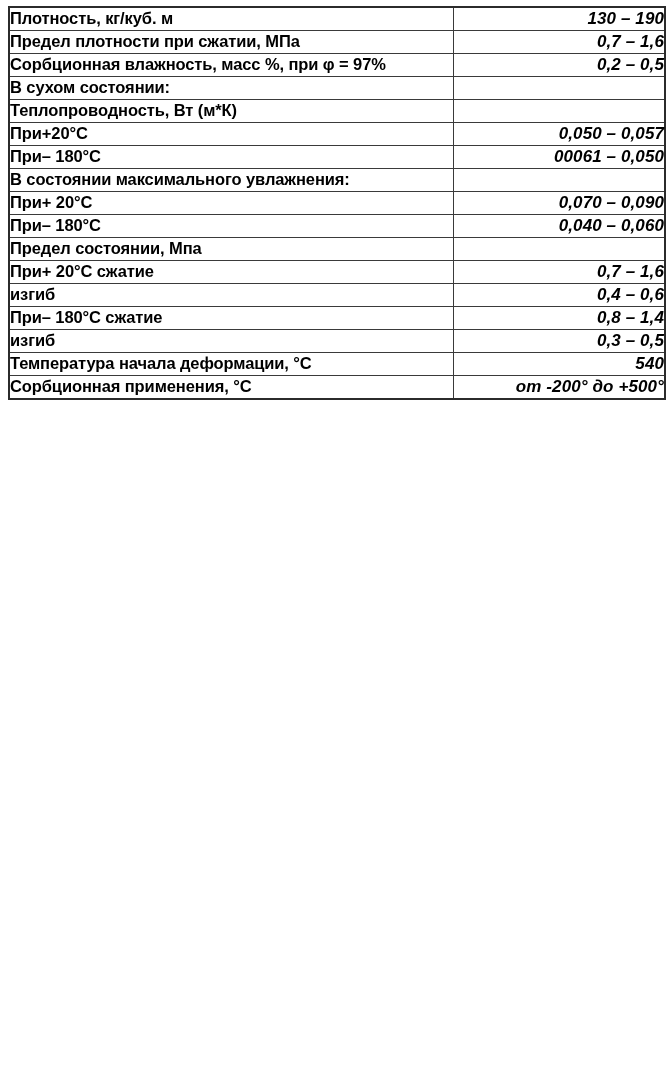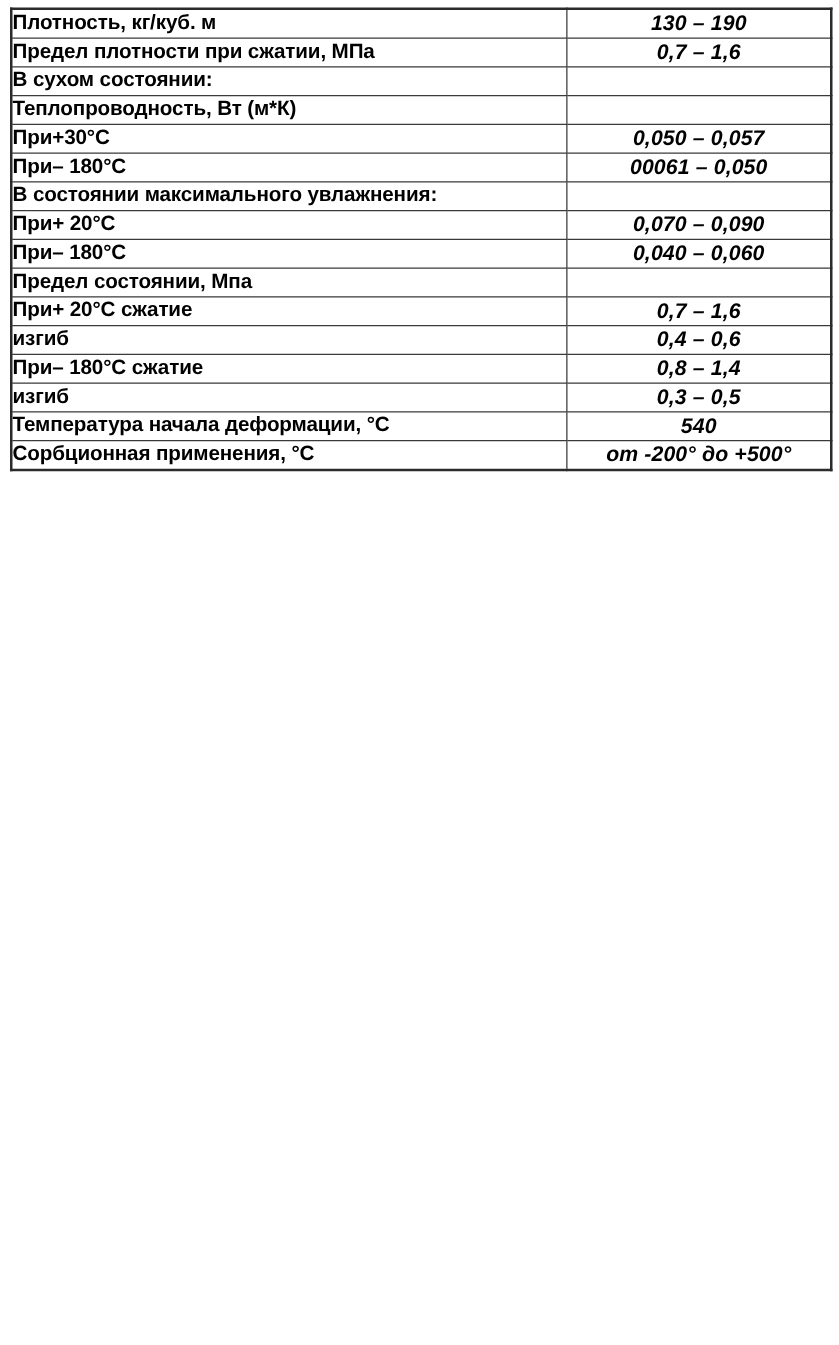--- a/index.html
+++ b/index.html
@@ -40,21 +40,21 @@
     line-height: 1.32;
     text-align: left;
     letter-spacing: -0.1px;
   }
   td.value {
     width: 210px;
     padding: 9px 6px;
     font-size: 17px;
     font-weight: 700;
     font-style: italic;
-    text-align: center;
+    text-align: right;
     line-height: 1.3;
     letter-spacing: 0.1px;
   }
   td.value.empty {
     font-size: 0;
   }
 </style>
 </head>
 <body>
 
@@ -63,29 +63,33 @@
     <tbody>
       <tr>
         <td class="param">Плотность, кг/куб. м</td>
         <td class="value">130 – 190</td>
       </tr>
       <tr>
         <td class="param">Предел плотности при сжатии, МПа</td>
         <td class="value">0,7 – 1,6</td>
       </tr>
       <tr>
+        <td class="param">Сорбционная влажность, масс %, при φ = 97%</td>
+        <td class="value">0,2 – 0,5</td>
+      </tr>
+      <tr>
         <td class="param">В сухом состоянии:</td>
         <td class="value empty"></td>
       </tr>
       <tr>
         <td class="param">Теплопроводность, Вт (м*К)</td>
         <td class="value empty"></td>
       </tr>
       <tr>
-        <td class="param">При+30°С</td>
+        <td class="param">При+20°С</td>
         <td class="value">0,050 – 0,057</td>
       </tr>
       <tr>
         <td class="param">При– 180°С</td>
         <td class="value">00061 – 0,050</td>
       </tr>
       <tr>
         <td class="param">В состоянии максимального увлажнения:</td>
         <td class="value empty"></td>
       </tr>

